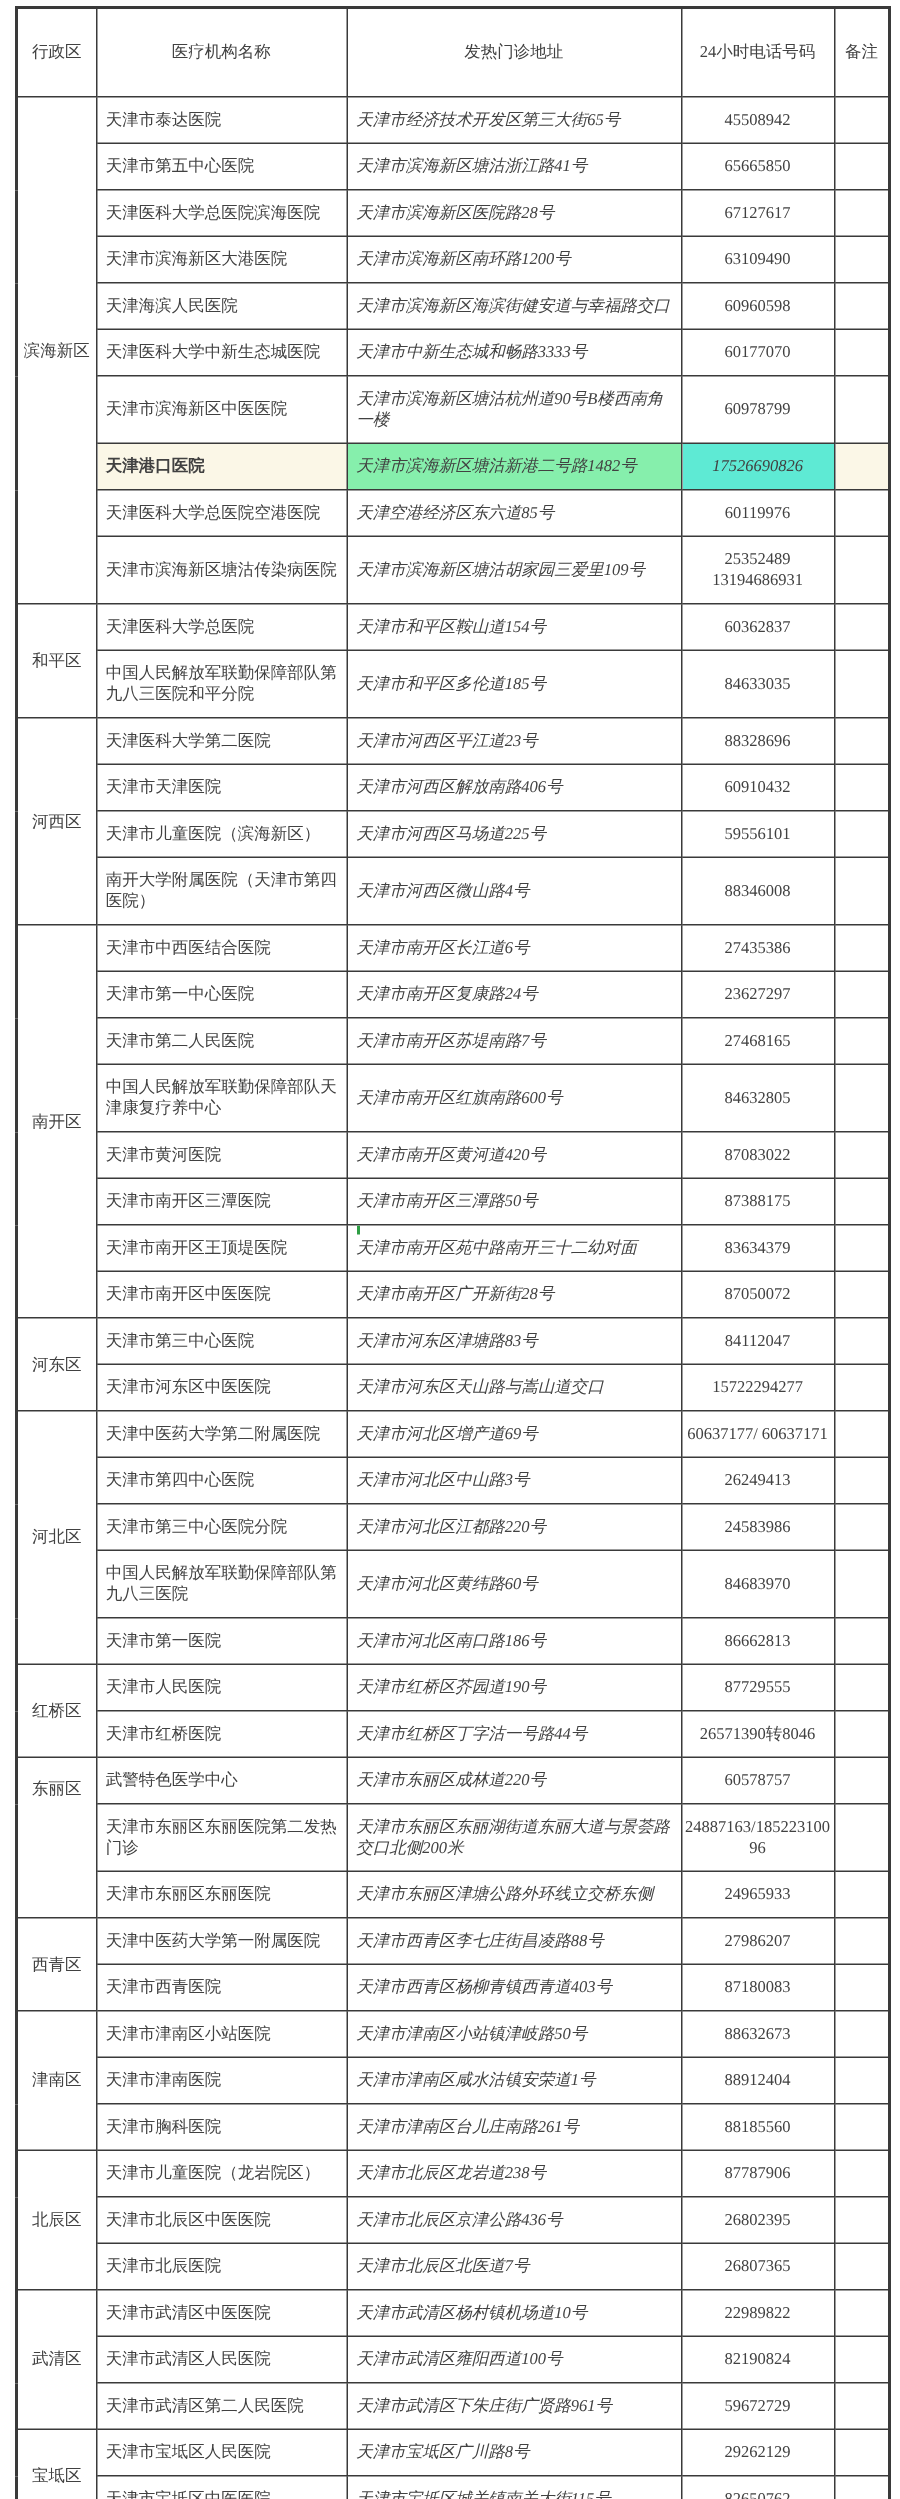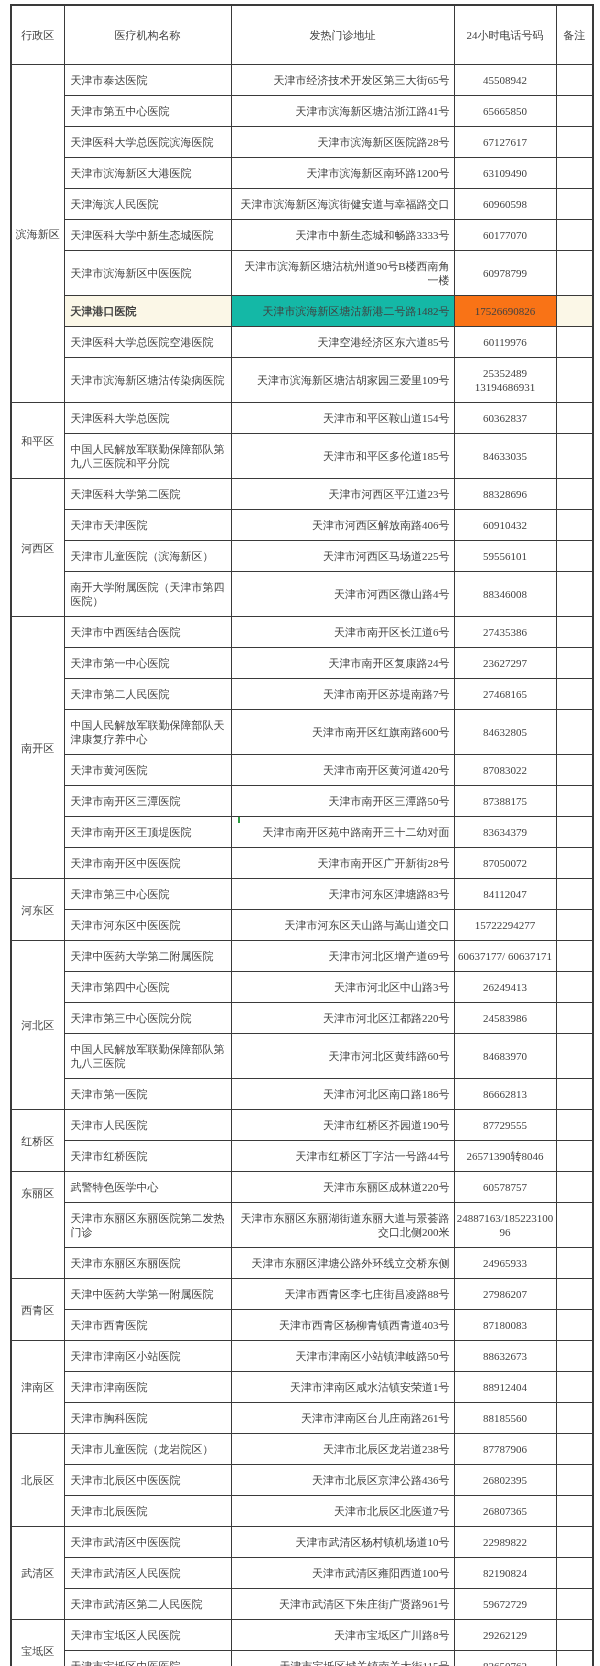--- a/index.html
+++ b/index.html
@@ -43,23 +43,24 @@
   td.c1 {
     text-align: center;
     padding: 2px 2px;
   }
   td.c1.valign-top { vertical-align: top; padding-top: 14px; }
   td.c2 {
     text-align: left;
     padding: 8px 4px 8px 6px;
   }
   td.c3 {
-    text-align: right;
+    text-align: left;
     padding: 8px 4px 8px 6px;
     position: relative;
+    font-style: italic;
   }
   td.c4 {
     text-align: center;
     padding: 8px 2px;
     white-space: pre-line;
   }
   td.c5 { padding: 8px 1px; }
   .green-mark {
     position: absolute;
     left: 6px;
@@ -132,22 +133,22 @@
           <td class="c5"></td>
         </tr>
         <tr>
           <td class="c2">天津市滨海新区中医医院</td>
           <td class="c3">天津市滨海新区塘沽杭州道90号B楼西南角一楼</td>
           <td class="c4">60978799</td>
           <td class="c5"></td>
         </tr>
         <tr>
           <td class="c2" style="background: rgb(251, 247, 231); font-weight: bold;">天津港口医院</td>
-          <td class="c3" style="background: #14b8a6;">天津市滨海新区塘沽新港二号路1482号</td>
-          <td class="c4" style="background: #f97316;">17526690826</td>
+          <td class="c3" style="background: #86efac;">天津市滨海新区塘沽新港二号路1482号</td>
+          <td class="c4" style="background: #5eead4; font-style: italic;">17526690826</td>
           <td class="c5" style="background: rgb(251, 247, 231);"></td>
         </tr>
         <tr>
           <td class="c2">天津医科大学总医院空港医院</td>
           <td class="c3">天津空港经济区东六道85号</td>
           <td class="c4">60119976</td>
           <td class="c5"></td>
         </tr>
         <tr>
           <td class="c2">天津市滨海新区塘沽传染病医院</td>

